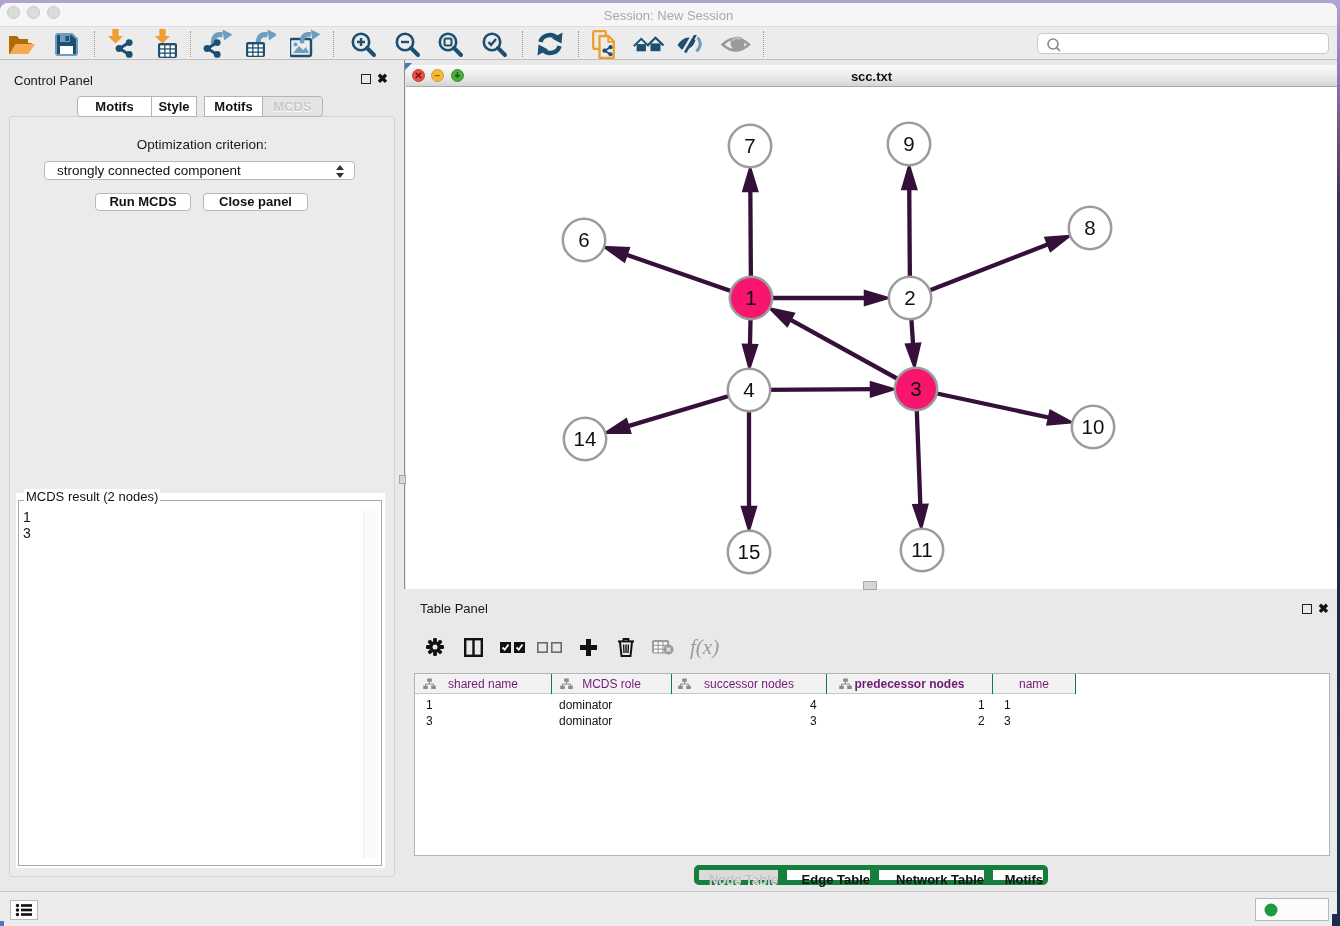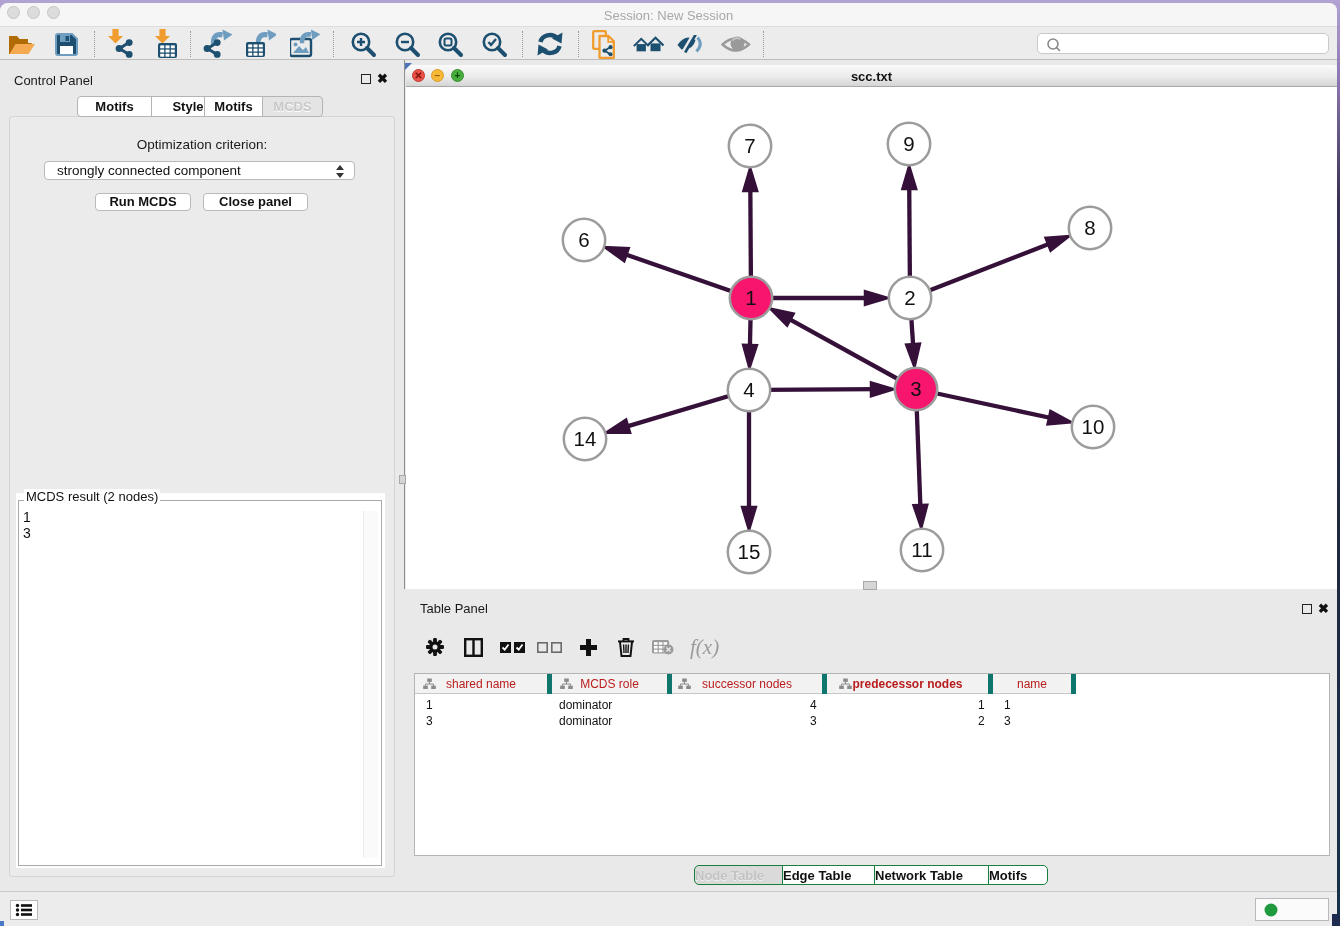--- a/index.html
+++ b/index.html
@@ -32,23 +32,23 @@
 #hgrip { position:absolute; left:863px; top:578px; width:14px; height:9px; background:#d6d6d6; border:1px solid #a8a8a8; }
 #nframe { position:absolute; left:406px; top:62px; width:931px; height:524px; }
 #nftitle { position:absolute; left:0; top:0; width:100%; height:22px; background:linear-gradient(#fafafa, #ebebeb 55%, #d5d5d5); border-bottom:1px solid #a8a8a8; border-radius:4px 4px 0 0; }
 #nftext { position:absolute; top:4px; width:100%; text-align:center; font-size:13px; font-weight:bold; color:#111; }
 .mb { position:absolute; top:4px; width:13px; height:13px; border-radius:50%; font-size:10px; font-weight:bold; text-align:center; line-height:12px; }
 #ncanvas { position:absolute; left:0; top:22px; width:931px; height:502px; background:#fff; }
 #tpanel { position:absolute; left:406px; top:591px; width:931px; height:297px; background:#e9e9e9; }
 #tphead { position:absolute; left:14px; top:7px; font-size:13px; color:#1a1a1a; }
 #ttable { position:absolute; left:8px; top:79px; width:916px; height:183px; background:#fff; border:1px solid #b4b4b4; }
 #thead { position:absolute; left:0; top:0; width:661px; height:20px; background:#f2f2f2; border-bottom:1px solid #c8c8c8; }
-.th { position:absolute; top:0; height:20px; border-right:5px solid #0f766e; font-size:12px; color:#b91c1c; text-align:center; line-height:20px; }
+.th { position:absolute; top:0; height:20px; border-right:1px solid #0f766e; font-size:12px; color:#701a75; text-align:center; line-height:20px; }
 .td { position:absolute; font-size:12px; color:#111; height:16px; line-height:16px; }
-.btab { position:absolute; top:271px; height:20px; background:#fff; border:1px solid #15803d; font-size:13px; font-weight:bold; text-align:left; line-height:20px; color:#111; }
+.btab { position:absolute; top:271px; height:20px; background:#fff; border:5px solid #15803d; font-size:13px; font-weight:bold; text-align:right; line-height:20px; color:#111; }
 #sbar { position:absolute; left:0; top:888px; width:100%; height:35px; background:#ececec; border-top:1px solid #c9c9c9; }
 #lbtn { position:absolute; left:10px; top:8px; width:28px; height:20px; background:#fdfdfd; border:1px solid #b9b9b9; }
 #membtn { position:absolute; left:1255px; top:6px; width:74px; height:23px; background:#fbfbfb; border:1px solid #b9b9b9; font-size:12px; color:#111; }
 </style>
 </head>
 <body>
 <div id="desk"></div>
 <div id="win">
   <div id="titlebar">
     <div class="tl" style="left:7px; top:3px;"></div>
@@ -207,21 +207,21 @@
           <circle cx="9" cy="9" r="5" fill="none" stroke="#8a8a8a" stroke-width="1.6"></circle>
           <line x1="12.6" y1="12.6" x2="16" y2="16" stroke="#8a8a8a" stroke-width="1.6"></line>
         </svg>
       </div>
   </div>
   <div id="cpanel">
     <div id="cphead">Control Panel</div>
     <div class="flo" style="left:361px; top:14px;"></div>
     <div class="xico" style="left:377px; top:11px;">✖</div>
     <div class="tab" style="left:77px; width:75px; border-radius:4px 0 0 4px;">Motifs</div>
-    <div class="tab" style="left:151px; width:74px;">Style</div>
+    <div class="tab" style="left:151px; width:46px;">Style</div>
     <div class="tab" style="left:204px; width:59px;">Motifs</div>
     <div class="tab" style="left:262px; width:61px; background:#e4e4e4; color:#c8c8c8; text-shadow:0 1px 0 #fff; border-radius:0 4px 4px 0;">MCDS</div>
     <div id="tabc"></div>
     <div id="optlab">Optimization criterion:</div>
     <div id="combo">strongly connected component
       <svg width="10" height="14" style="position:absolute; right:9px; top:3px;">
           <polygon points="5,0 9,5 1,5" fill="#333"></polygon>
           <polygon points="5,13 9,8 1,8" fill="#333"></polygon>
         </svg>
     </div>

